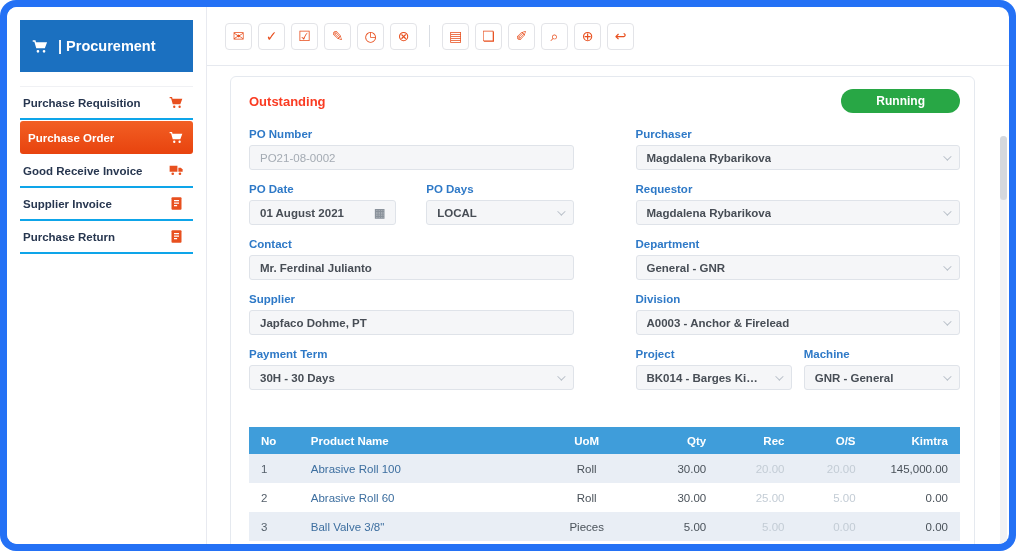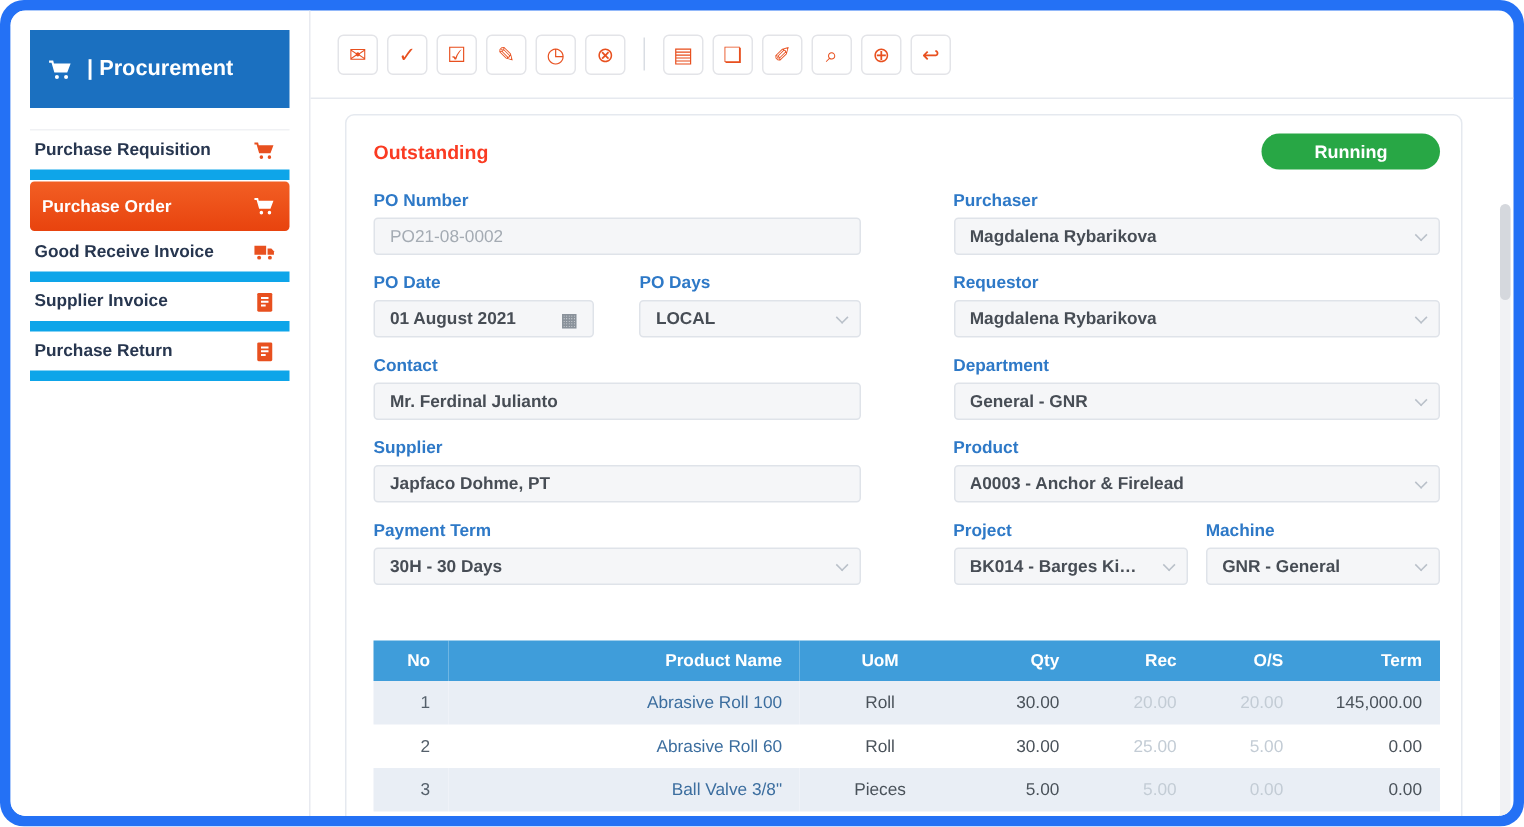--- a/index.html
+++ b/index.html
@@ -37,21 +37,21 @@
     font-size: 14.5px; font-weight: bold;
   }
   .sidebar-header svg { width: 17px; height: 17px; }
   .menu { margin-top: 14px; border-top: 1px solid #f0f1f4; }
   .menu-item {
     height: 33px;
     display: flex; align-items: center; justify-content: space-between;
     padding: 0 9px 0 3px;
     font-size: 11.5px; font-weight: bold;
     color: #27364f;
-    border-bottom: 7px solid #0ea5e9;
+    border-bottom: 2px solid #0ea5e9;
     cursor: pointer;
   }
   .menu-item .mi-icon { color: #e8501f; display: flex; align-items: center; }
   .menu-item .mi-icon svg { width: 15px; height: 15px; }
   .menu-item.active {
     background: linear-gradient(180deg, #f25f24, #e8430e);
     color: #ffffff;
     border-radius: 3px;
     border-bottom: none;
     margin: 1px 0;
@@ -142,21 +142,21 @@
     font-size: 11.5px;
     table-layout: fixed;
   }
   .items-table th {
     background: #3f9dda; color: #ffffff;
     font-weight: bold; height: 27px;
     padding: 0 12px;
   }
   .items-table td { height: 29px; padding: 0 12px; }
   .items-table tr.alt td { background: #e9eef5; }
-  .ta-l { text-align: right; } .ta-c { text-align: center; } .ta-r { text-align: right; }
+  .ta-l { text-align: left; } .ta-c { text-align: center; } .ta-r { text-align: right; }
   .c-no { color: #55606b; }
   .c-name { color: #3c6e9f; }
   .c-uom, .c-qty, .c-price { color: #4a525a; }
   .c-faded { color: #c3ccd5; }
   .vscroll {
     position: absolute; right: 2px; top: 70px; bottom: 8px; width: 7px;
     background: #f1f2f4; border-radius: 4px;
   }
   .vthumb { width: 100%; height: 64px; background: #d5d8dd; border-radius: 4px; }
 </style>
@@ -323,21 +323,21 @@
                 </div>
               </div>
               <div class="field">
                 <div class="label">Department</div>
                 <div class="control">
                   <span class="ctl-text">General - GNR</span>
                   <span class="chev"></span>
                 </div>
               </div>
               <div class="field">
-                <div class="label">Product</div>
+                <div class="label">Division</div>
                 <div class="control">
                   <span class="ctl-text">A0003 - Anchor &amp; Firelead</span>
                   <span class="chev"></span>
                 </div>
               </div>
               <div class="split g12">
                 <div class="field">
                   <div class="label">Project</div>
                   <div class="control">
                     <span class="ctl-text">BK014 - Barges Kimtra...</span>
@@ -366,21 +366,21 @@
                 <col style="width:13%">
             </colgroup>
             <thead>
               <tr>
                 <th class="ta-l">No</th>
                 <th class="ta-l">Product Name</th>
                 <th class="ta-c">UoM</th>
                 <th class="ta-r">Qty</th>
                 <th class="ta-r">Rec</th>
                 <th class="ta-r">O/S</th>
-                <th class="ta-r">Term</th>
+                <th class="ta-r">Kimtra</th>
               </tr>
             </thead>
             <tbody>
               <tr class="alt">
                 <td class="ta-l c-no">1</td>
                 <td class="ta-l c-name">Abrasive Roll 100</td>
                 <td class="ta-c c-uom">Roll</td>
                 <td class="ta-r c-qty">30.00</td>
                 <td class="ta-r c-faded">20.00</td>
                 <td class="ta-r c-faded">20.00</td>

